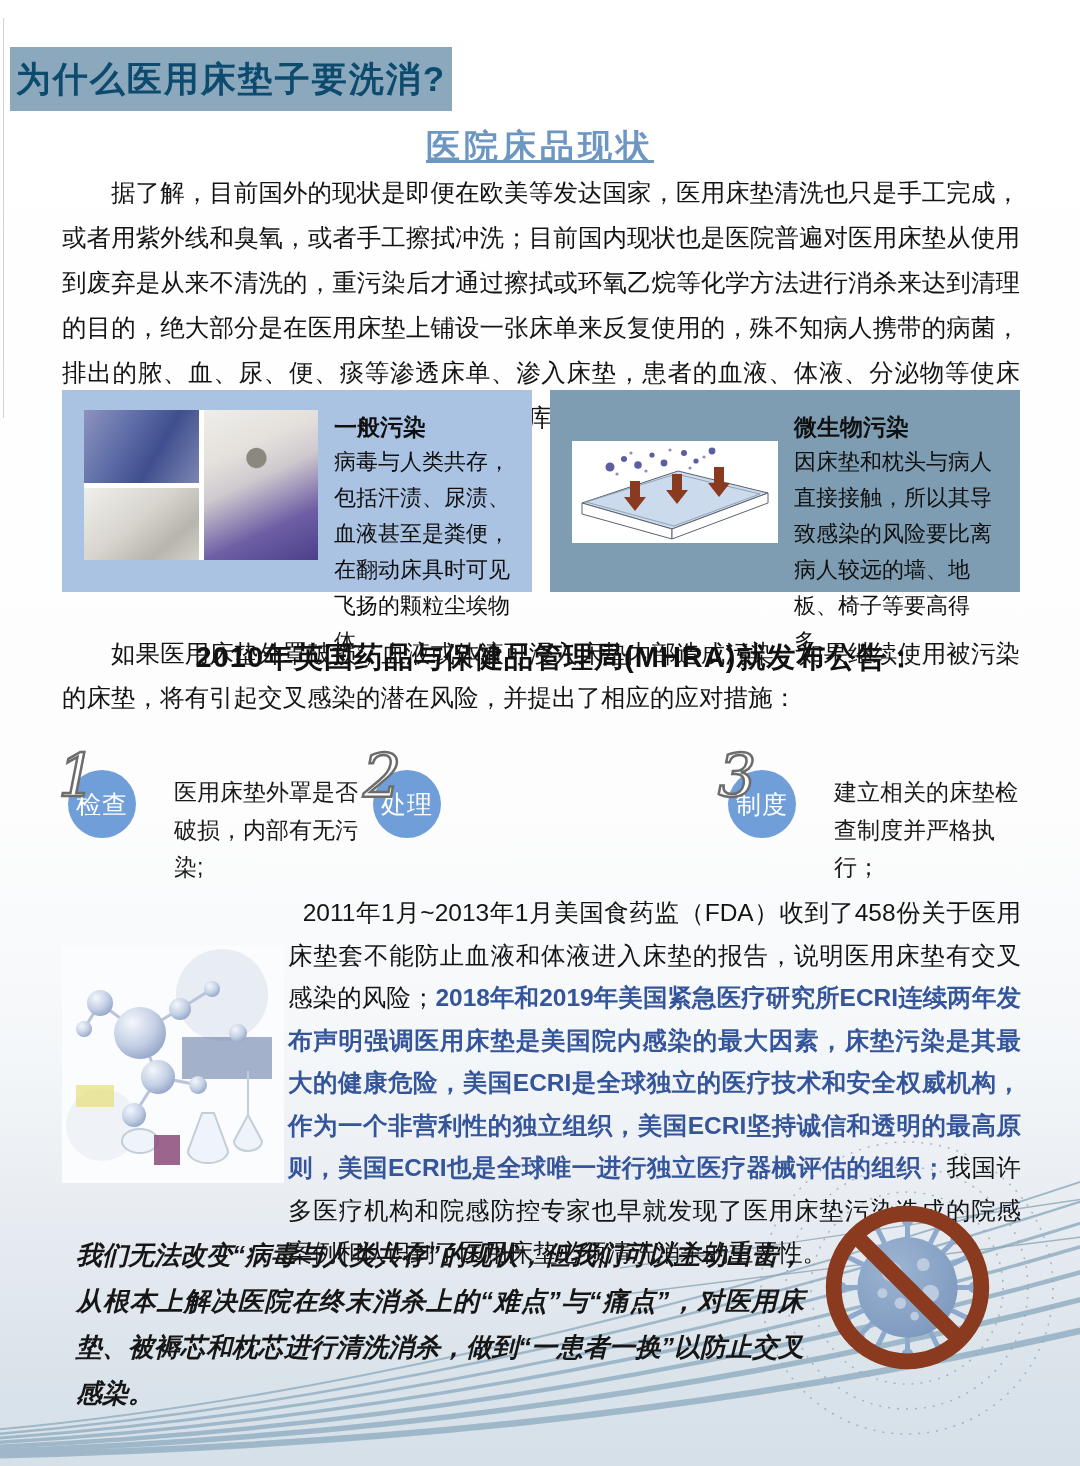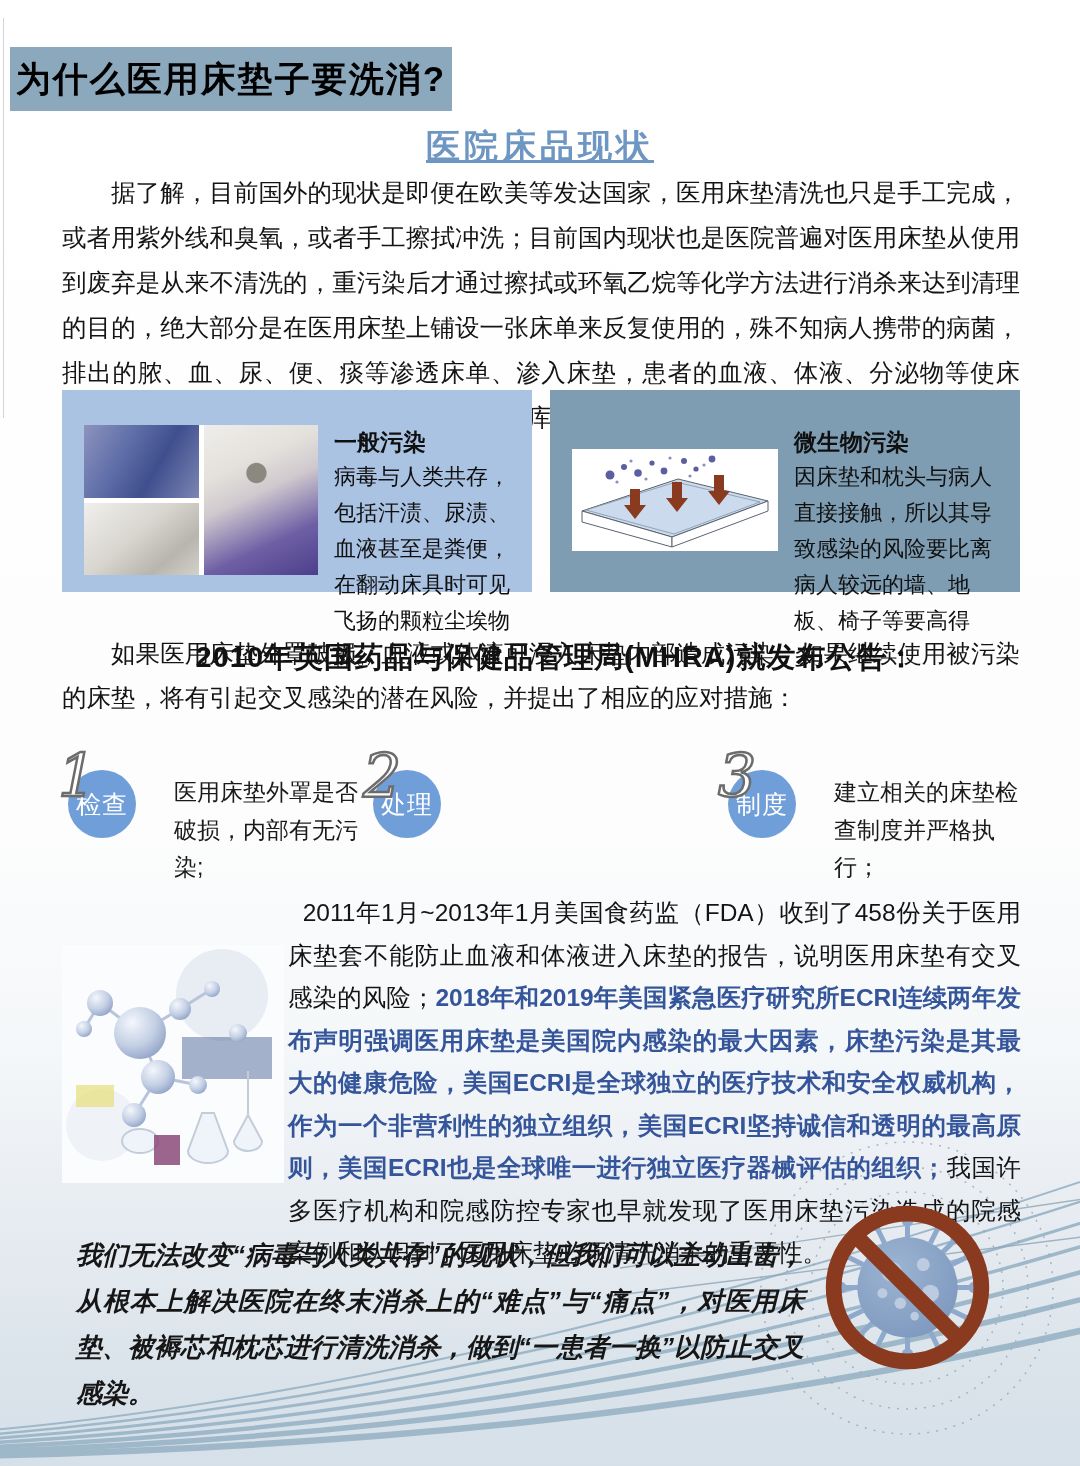--- a/index.html
+++ b/index.html
@@ -5,35 +5,35 @@
   html,body{margin:0;padding:0;background:#ffffff;}
   .page{
     position:relative;width:1080px;height:1466px;overflow:hidden;
     font-family:"Liberation Sans",sans-serif;color:#1d1d1d;
     background:linear-gradient(180deg,#ffffff 0%,#fdfdfd 55%,#f4f7f9 72%,#e6ebf1 84%,#dae3ea 94%,#d6e0e9 100%);
   }
   .left-hairline{position:absolute;left:3px;top:18px;width:1px;height:400px;background:#d2d4d6;}
   
   .banner{
     position:absolute;left:10px;top:47px;width:442px;height:64px;
-    background:#8ba8bd;color:#000000;display:flex;align-items:center;justify-content:center;
+    background:#8ba8bd;color:#0c4a6e;display:flex;align-items:center;justify-content:center;
     font-size:35px;font-weight:bold;letter-spacing:2px;
   }
   .section-title{
     position:absolute;left:0;top:124px;width:100%;margin:0;text-align:center;
     color:#6d96c3;font-size:34px;font-weight:bold;letter-spacing:4px;text-decoration:underline;
   }
   
   .intro{
     position:absolute;left:62px;top:170px;width:958px;margin:0;
     font-size:24.5px;line-height:45px;text-align:justify;text-indent:2em;color:#141414;
   }
   
   .boxes{position:absolute;left:62px;top:390px;width:958px;height:202px;display:flex;gap:18px;}
-  .box{flex:1;display:flex;gap:16px;padding:35px 18px 24px 22px;box-sizing:border-box;}
+  .box{flex:1;display:flex;gap:16px;padding:20px 18px 24px 22px;box-sizing:border-box;}
   .box-light{background:#abc3e3;}
   .box-dark{background:#7e9db2;}
   .photo-grid{
     width:234px;height:150px;flex:none;display:grid;
     grid-template-columns:1fr 1fr;grid-template-rows:1fr 1fr;gap:5px;background:#ffffff;
   }
   .photo{width:100%;height:100%;}
   .photo.p1{background:linear-gradient(120deg,#8d93bd 0%,#5f6ea8 35%,#3f4f8e 62%,#7c86b3 100%);}
   .photo.p2{background:linear-gradient(140deg,#f0efeb 0%,#d8d5cf 45%,#b8b5ae 75%,#d4d1ca 100%);}
   .photo.p3{

